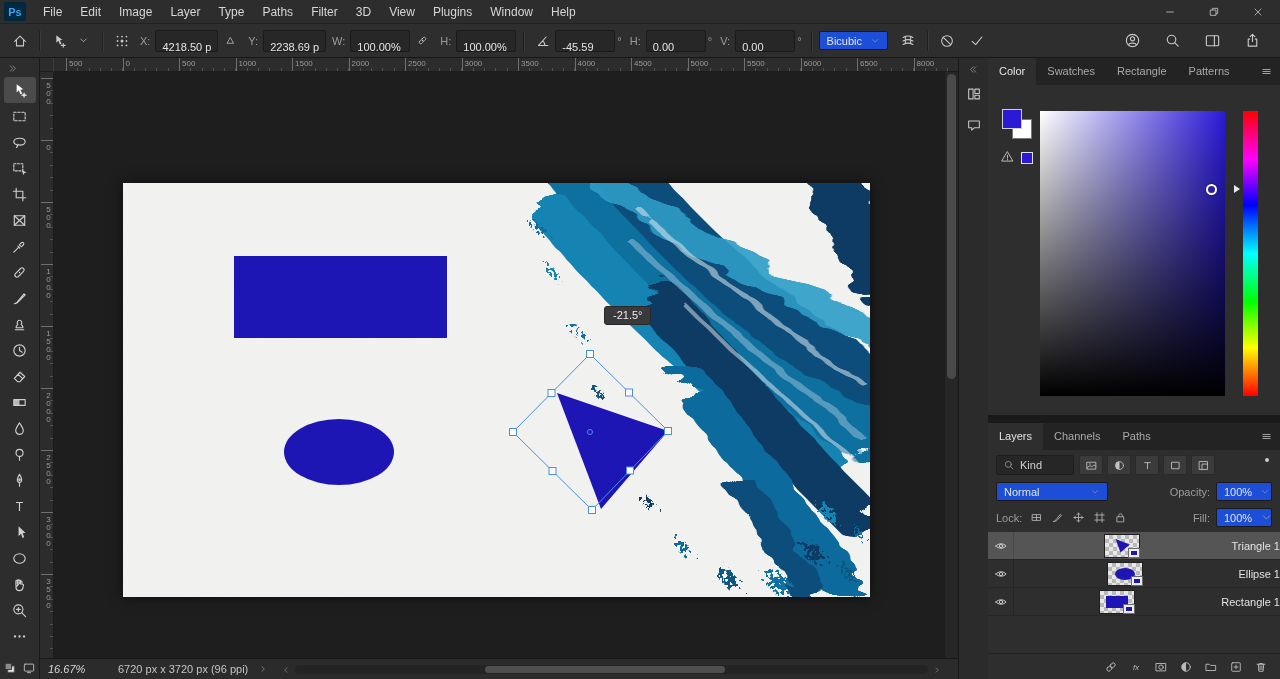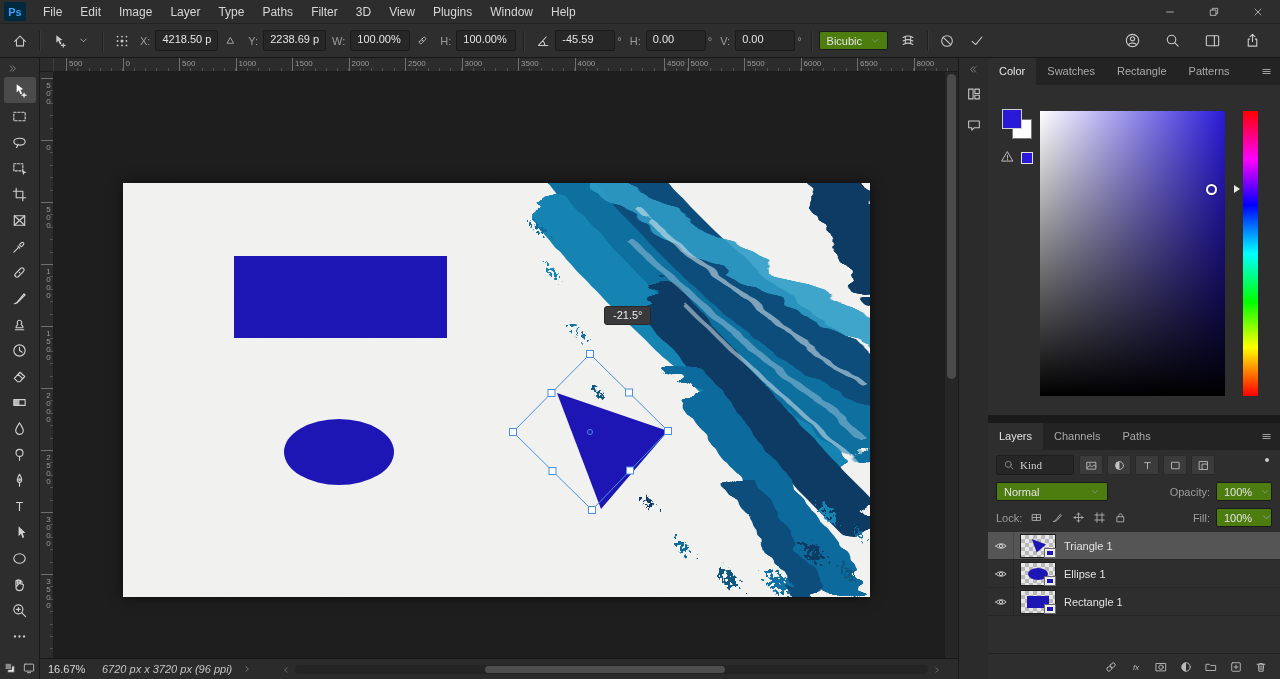--- a/index.html
+++ b/index.html
@@ -21,23 +21,23 @@
   .win-controls { margin-left:auto; display:flex; height:24px; }
   .win-btn { width:44px; display:flex; align-items:center; justify-content:center; color:#c9c9c9; }
   .win-btn .ic { width:12px; height:12px; }
 
   
   .optionsbar { display:flex; align-items:center; height:34px; background:#2e2e2e; border-bottom:1px solid #171717; padding:0 8px; font-size:11px; color:#ddd; position:relative; z-index:3; }
   .obtn { display:inline-flex; width:24px; justify-content:center; align-items:center; color:#c9c9c9; flex:none; }
   .obtn.sm .ic { width:11px; height:11px; }
   .vsep { width:1px; height:20px; background:#1f1f1f; margin:0 7px; box-shadow:1px 0 0 #3a3a3a; flex:none; }
   .opt-label { color:#9c9c9c; margin:0 5px 0 6px; flex:none; }
-  .opt-value { background:#272727; border:1px solid #1a1a1a; border-radius:2px; min-width:60px; padding:2px 6px; height:21px; color:#e4e4e4; flex:none; }
+  .opt-value { background:#272727; border:1px solid #1a1a1a; border-radius:2px; min-width:60px; padding:10px 6px; height:21px; color:#e4e4e4; flex:none; }
   .unit { color:#9c9c9c; margin:0 2px; flex:none; }
-  .select { display:inline-flex; align-items:center; gap:8px; background:#4d7c0f; border:1px solid #1a1a1a; border-radius:2px; padding:0 7px; height:19px; color:#e4e4e4; flex:none; }
+  .select { display:inline-flex; align-items:center; gap:8px; background:#1d4ed8; border:1px solid #1a1a1a; border-radius:2px; padding:0 7px; height:19px; color:#e4e4e4; flex:none; }
   .select .ic { width:10px; height:10px; color:#9c9c9c; }
   #options-right { margin-left:auto; display:flex; gap:16px; align-items:center; padding-right:8px; }
   #options-right .obtn .ic { width:17px; height:17px; }
 
   
   .main { display:flex; height:621px; }
 
   
   .toolbar { width:40px; background:#2d2d2d; border-right:1px solid #1a1a1a; display:flex; flex-direction:column; align-items:center; flex:none; }
   .tb-expand { align-self:flex-start; padding:5px 0 3px 7px; color:#9a9a9a; }
@@ -62,22 +62,22 @@
   .canvas-row { flex:1; display:flex; min-height:0; }
   .v-ruler { width:14px; position:relative; overflow:hidden; background:#2c2c2c; border-right:1px solid #1c1c1c; flex:none;
     background-image:repeating-linear-gradient(to bottom,#515151 0 1px,transparent 1px 12.4px); background-size:4px 100%; background-position:10px 6px; background-repeat:no-repeat; }
   .vlab { position:absolute; left:1px; font-size:8px; color:#9a9a9a; border-top:1px solid #6f6f6f; width:12px; padding-top:2px; writing-mode:vertical-rl; text-orientation:upright; letter-spacing:-1px; line-height:10px; }
   .viewport { flex:1; position:relative; overflow:hidden; background:#1e1e1e; }
   .doc-svg { position:absolute; left:69px; top:111px; box-shadow:0 0 12px rgba(0,0,0,.6); }
   .rot-tooltip { position:absolute; left:550px; top:234px; background:#3a3a3d; color:#ececec; font-size:11px; line-height:17px; padding:0 8px; border-radius:3px; border:1px solid #28282a; }
   .v-scroll { width:14px; background:#262626; border-left:1px solid #1c1c1c; position:relative; flex:none; }
   .v-thumb { position:absolute; left:2px; right:2px; top:2px; height:52%; background:#4a4a4a; border-radius:5px; }
   .statusbar { height:21px; background:#2b2b2b; border-top:1px solid #191919; display:flex; align-items:center; font-size:11px; color:#bdbdbd; position:relative; padding-left:8px; flex:none; }
-  .zoom-val { color:#d8d8d8; min-width:46px; }
-  .doc-info { margin-left:8px; color:#c4c4c4;font-style:italic; }
+  .zoom-val { color:#d8d8d8; min-width:46px;font-style:italic; }
+  .doc-info { margin-left:24px; color:#c4c4c4; }
   .status-chev { margin-left:10px; color:#9a9a9a; }
   .status-chev .ic, .scroll-cap .ic { width:10px; height:10px; }
   .h-scroll { position:absolute; left:255px; right:30px; top:6px; height:9px; background:#242424; border-radius:5px; }
   .h-thumb { position:absolute; left:30%; width:38%; top:1px; bottom:1px; background:#4f4f4f; border-radius:4px; }
   .scroll-cap { position:absolute; top:6px; color:#8a8a8a; }
   .scroll-cap.left { left:241px; } .scroll-cap.right { right:16px; }
 
   
   .strip { width:30px; background:#2b2b2b; border-left:1px solid #191919; display:flex; flex-direction:column; align-items:center; flex:none; }
   .strip-collapse { padding:6px 0 7px; color:#9a9a9a; }
@@ -101,41 +101,41 @@
   .gamut-swatch { position:absolute; left:33px; top:67px; width:12px; height:12px; background:var(--fg-blue,#2a1ad8); border:1px solid #e0e0e0; }
   .sb-field { position:absolute; left:52px; top:26px; width:185px; height:285px;
     background:linear-gradient(to top,#000,rgba(0,0,0,0)), linear-gradient(to right,#ffffff,var(--fg-blue,#2a1ad8)); }
   .sb-cursor { position:absolute; left:166px; top:73px; width:11px; height:11px; border:2px solid #fff; border-radius:50%; box-shadow:0 0 2px rgba(0,0,0,.7); }
   .hue-strip { position:absolute; left:255px; top:26px; width:15px; height:285px;
     background:linear-gradient(to bottom,#ff0000 0%,#ff00ff 17%,#0000ff 33%,#00ffff 50%,#00ff00 67%,#ffff00 83%,#ff0000 100%); }
   .hue-marker { position:absolute; left:246px; top:100px; width:0; height:0; border-top:4px solid transparent; border-bottom:4px solid transparent; border-left:6px solid #e8e8e8; }
   .panel-props { height:29px; flex:none; }
   .panel-layers { flex:1; }
 
-  .filter-row { display:flex; align-items:flex-start; gap:5px; padding:5px 8px; height:30px; flex:none;font-family:Liberation Serif, serif; }
+  .filter-row { display:flex; align-items:flex-start; gap:5px; padding:5px 8px; height:30px; flex:none; }
   .kind-box { display:flex; align-items:center; gap:5px; background:#262626; border:1px solid #1d1d1d; border-radius:2px; height:20px; padding:0 6px; color:#cfcfcf; width:78px; font-size:11px; }
   .kind-box .ic { width:12px; height:12px; color:#9c9c9c; }
   #filter-icons { display:flex; gap:4px; }
   .fbtn { width:24px; height:20px; background:#3b3b3b; border:1px solid #2a2a2a; border-radius:2px; display:flex; align-items:center; justify-content:center; color:#c2c2c2; }
   .fbtn .ic { width:13px; height:13px; }
   .filter-dot { margin-left:auto; color:#cfcfcf; }
   .filter-dot .ic { width:10px; height:10px; }
 
   .blend-row { display:flex; align-items:center; padding:2px 8px 4px; gap:6px; font-size:11px; flex:none; }
   .blend-select { width:112px; justify-content:space-between; }
   .small-label { color:#9c9c9c; }
   .pct-select { width:56px; justify-content:space-between; }
 
   .lock-row { display:flex; align-items:center; gap:8px; padding:3px 8px 5px; color:#b5b5b5; font-size:11px; flex:none; }
   .lock-row .ic { width:13px; height:13px; }
   .lock-icon { display:inline-flex; }
   .fill-group { margin-left:auto; display:flex; align-items:center; gap:6px; }
 
   #layer-rows { flex:none; }
-  .lrow { display:flex; align-items:center; height:28px; border-bottom:1px solid #272727; background:#2e2e2e; }
+  .lrow { display:flex; align-items:center; height:28px; border-bottom:1px solid #272727; background:#2e2e2e;justify-content:space-between; }
   .lrow.selected { background:#555555; }
   .eyecell { width:26px; align-self:stretch; display:flex; align-items:center; justify-content:center; border-right:1px solid #252525; color:#d5d5d5; }
   .lrow.selected .eyecell { border-right-color:#474747; }
   .eyecell .ic { width:14px; height:14px; }
   .lthumb { width:36px; height:24px; margin:0 8px 0 6px; position:relative; border:1px solid #1f1f1f; display:flex; align-items:center; justify-content:center; flex:none;
     background-color:#e8e8e8;
     background-image:linear-gradient(45deg,#b9b9b9 25%,transparent 25%,transparent 75%,#b9b9b9 75%),linear-gradient(45deg,#b9b9b9 25%,transparent 25%,transparent 75%,#b9b9b9 75%);
     background-size:8px 8px; background-position:0 0,4px 4px; }
   .lshape { background:var(--shape-blue,#1e16b4); }
   .lshape.triangle { width:16px; height:14px; clip-path:polygon(12% 4%,100% 42%,42% 100%); }
@@ -562,21 +562,21 @@
             <span class="hlab" style="left:12px">500</span>
             <span class="hlab" style="left:68.5px">0</span>
             <span class="hlab" style="left:125px">500</span>
             <span class="hlab" style="left:181.5px">1000</span>
             <span class="hlab" style="left:238px">1500</span>
             <span class="hlab" style="left:294.5px">2000</span>
             <span class="hlab" style="left:351px">2500</span>
             <span class="hlab" style="left:407.5px">3000</span>
             <span class="hlab" style="left:464px">3500</span>
             <span class="hlab" style="left:520.5px">4000</span>
-            <span class="hlab" style="left:610px">4500</span>
+            <span class="hlab" style="left:577px">4500</span>
             <span class="hlab" style="left:633.5px">5000</span>
             <span class="hlab" style="left:690px">5500</span>
             <span class="hlab" style="left:746.5px">6000</span>
             <span class="hlab" style="left:803px">6500</span>
             <span class="hlab" style="left:859.5px">8000</span>
           </div>
       </div>
       <div class="canvas-row">
         <div class="v-ruler" id="v-ruler">
             <span class="vlab" style="top:6px">500</span>

